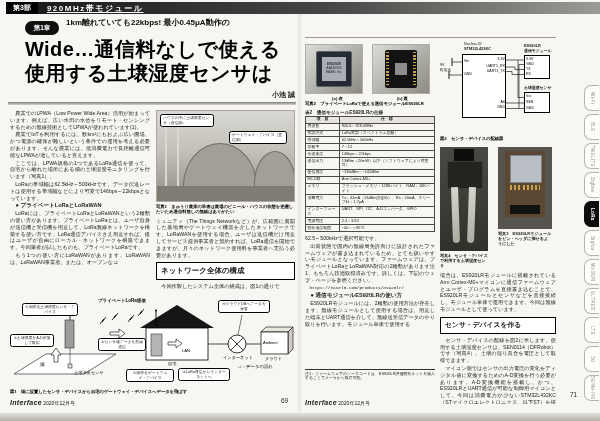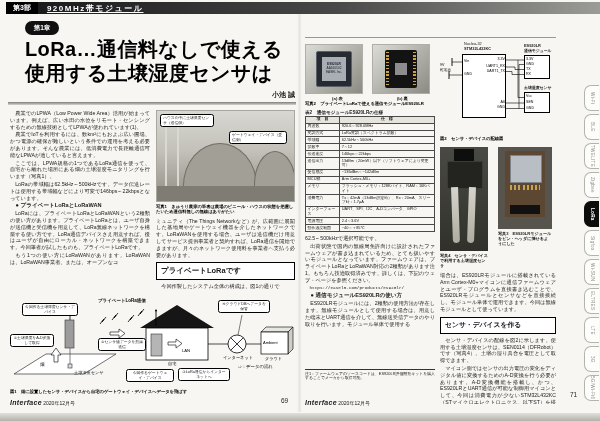--- a/index.html
+++ b/index.html
@@ -95,23 +95,24 @@
 
   <div class="band">
     <span class="part-badge">第3部</span>
     <span class="part-title">920MHz帯モジュール</span>
   </div>
   <div class="gutter"></div>
   <div class="bedge"></div>
 
   <div class="chap">第1章</div>
   <div class="subtitle">
+    <div>1km離れていても22kbps! 最小0.45μA動作の</div>
   </div>
   <div class="title">
-    <div>LoRa…通信料なしで使える</div>
+    <div>Wide…通信料なしで使える</div>
     <div>使用する土壌湿度センサは</div>
   </div>
   <div class="author">小池 誠</div>
   <div class="hrule"></div>
 
   <div class="col txt" style="left:10px;top:110px;width:140px;height:187px;">
     <p>農業でのLPWA（Low Power Wide Area）活用が始まっています。例えば、広い水田の水位をリモート・センシングするための無線技術としてLPWAが使われています(1)。</p>
     <p>農業でIoTを利用するには、数km²にもおよぶ広い圃場、かつ電源の確保が難しいという条件での運用を考える必要があります。そんな農業には、低消費電力で長距離通信可能なLPWAが適していると言えます。</p>
     <p>ここでは、LPWA規格の1つであるLoRa通信を使って、自宅から離れた場所にある畑の土壌湿度モニタリングを行います（写真1）。</p>
     <p>LoRaの帯域幅は62.5kHz～500kHzです。データ伝送レートは使用する帯域幅などにより可変で146bps～22kbpsとなっています。</p>
@@ -127,21 +128,21 @@
       <div class="arch" style="left:26px;top:32px;width:72px;height:44px;"></div>
       <div class="arch" style="left:97px;top:40px;width:40px;height:34px;"></div>
       <div class="grd"></div>
       <div class="co" style="left:3px;top:3px;width:54px;">ハウスの中に土壌湿度センサ（送信側）</div>
       <div class="co" style="left:72px;top:20px;width:58px;">ゲートウェイ・デバイス（受信側）</div>
     </div>
     <div class="cap" style="margin-top:2px;">写真1　きゅうり農家の筆者は農場のビニール・ハウスの状態を把握したいため通信料無しの無線はありがたい</div>
     <div class="txt" style="margin-top:3px;">
       <p class="noind">ミュニティ（The Things Networkなど）が、広範囲に展開した基地局やゲートウェイ機器を介したネットワークです。LoRaWANを使用する場合、ユーザは送信機だけ用意してサービス提供事業者と契約すれば、LoRa通信を開始できますが、月々のネットワーク使用料を事業者へ支払う必要があります。</p>
     </div>
-    <div class="sbox">プライベートLoRaです</div>
+    <div class="sbox">ネットワーク全体の構成</div>
     <div class="txt">
       <p>今回作製したシステム全体の構成は、図1の通りで</p>
     </div>
   </div>
 
   <div class="fig1">
     <svg width="285" height="89" viewBox="0 0 285 89">
 
       <polygon points="4,76 36,56 106,56 74,76" fill="#ffffff" stroke="#333" stroke-width="0.7"></polygon>
 

